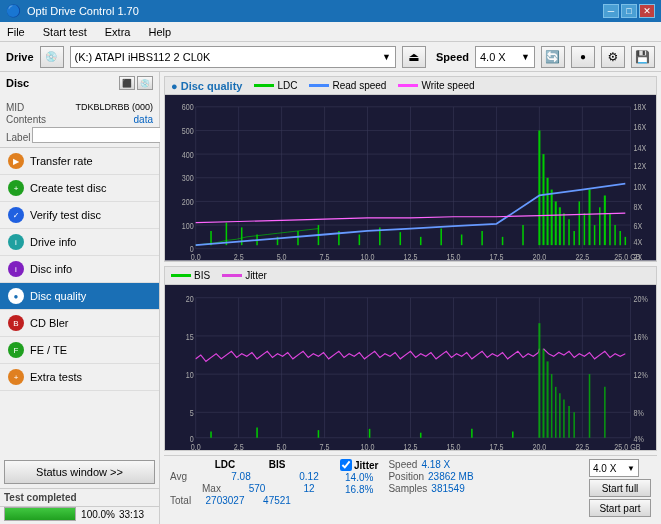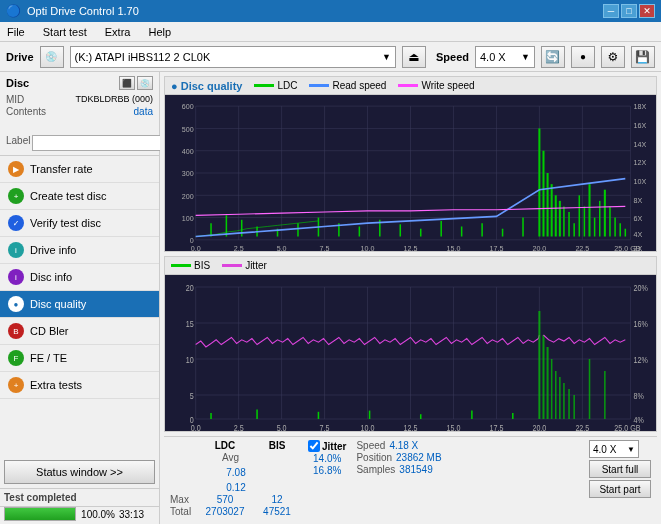--- a/index.html
+++ b/index.html
@@ -132,21 +132,21 @@
     
     .disc-panel {
       background: #f0f0f0;
       border-bottom: 1px solid #ccc;
       padding: 4px 6px;
     }
     .disc-panel-header {
       display: flex;
       align-items: center;
       justify-content: space-between;
-      margin-bottom: 4px;
+      margin-bottom: 12px;
     }
     .disc-title {
       font-weight: bold;
       font-size: 11px;
     }
     .disc-icons {
       display: flex;
       gap: 2px;
     }
     .disc-icon {
@@ -169,23 +169,23 @@
       color: #555;
       font-size: 10px;
     }
     .disc-row-value {
       font-size: 10px;
       font-weight: 500;
     }
     .disc-row-value.blue { color: #0060c0; }
     .label-row {
       display: flex;
-      align-items: flex-start;
+      align-items: flex-end;
       gap: 2px;
-      margin-top: 18px;
+      margin-top: 2px;
     }
     .label-input {
       flex: 1;
       height: 16px;
       border: 1px solid #aaa;
       background: white;
       font-size: 10px;
       padding: 0 2px;
     }
     .label-btn {
@@ -704,21 +704,21 @@
     </div>
 
     <div class="stats-bar">
 
       <div style="display:flex; flex-direction:column; gap:1px;">
         <div style="display:flex; gap:2px; align-items:center;">
           <span style="width:28px; font-size:10px;"></span>
           <span style="width:50px; text-align:center; font-weight:bold; font-size:10px;">LDC</span>
           <span style="width:50px; text-align:center; font-weight:bold; font-size:10px;">BIS</span>
         </div>
-        <div style="display:flex; gap:4px; align-items:center;flex-direction:column;">
+        <div style="display:flex; gap:18px; align-items:center;">
           <span style="width:28px; font-size:10px; color:#555;">Avg</span>
           <span style="width:50px; text-align:center; font-size:10px; color:#0060c0;">7.08</span>
           <span style="width:50px; text-align:center; font-size:10px; color:#0060c0;">0.12</span>
         </div>
         <div style="display:flex; gap:2px; align-items:center;justify-content:flex-end;">
           <span style="width:28px; font-size:10px; color:#555;">Max</span>
           <span style="width:50px; text-align:center; font-size:10px; color:#0060c0;">570</span>
           <span style="width:50px; text-align:center; font-size:10px; color:#0060c0;">12</span>
         </div>
         <div style="display:flex; gap:2px; align-items:center;">

